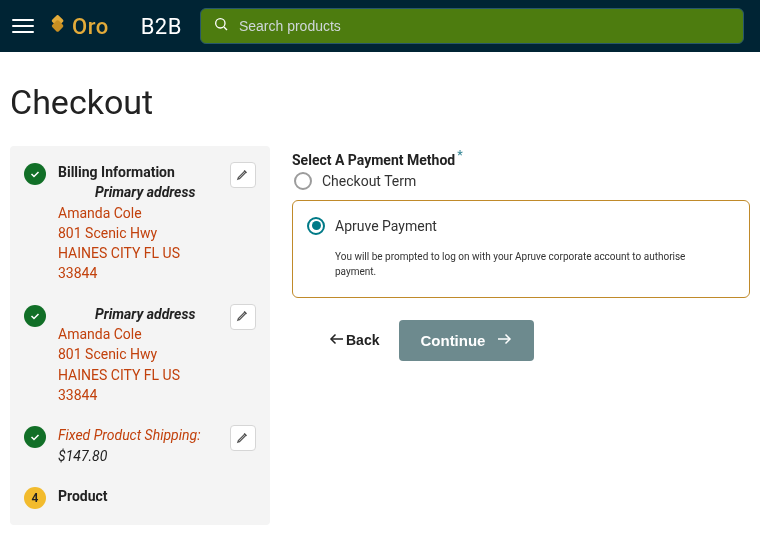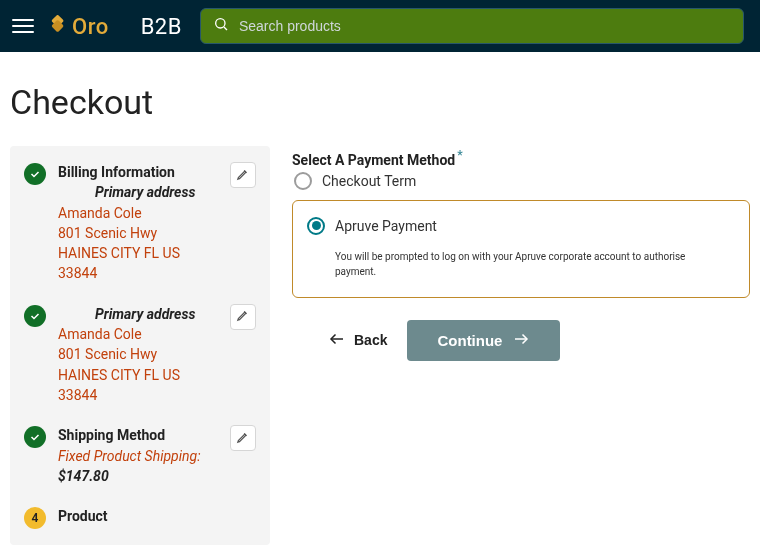--- a/index.html
+++ b/index.html
@@ -131,21 +131,21 @@
   }
   .step-sub {
     font-style: italic;
     font-weight: 700;
     color: #222;
     margin-left: 37px;
   }
   .step-line { color: #c2410c; }
   .step-price {
     font-style: italic;
-    font-weight: 700;
+    font-weight: 400;
     color: #222;
   }
   .edit-btn {
     width: 26px;
     height: 26px;
     border: 1px solid #d6d6d6;
     border-radius: 4px;
     background: #fff;
     display: flex;
     align-items: center;
@@ -216,37 +216,36 @@
   }
   .actions {
     display: flex;
     align-items: center;
     gap: 20px;
     margin-left: 36px;
   }
   .back-btn {
     display: flex;
     align-items: center;
-    gap: 8px;
     font-size: 14px;
     font-weight: 600;
     color: #222;
     cursor: pointer;
     background: none;
     border: none;
   }
   .continue-btn {
     display: inline-flex;
     align-items: center;
     gap: 10px;
     background: #6d8a8e;
     color: #fff;
     border: none;
     border-radius: 4px;
-    padding: 10px 30px;
+    padding: 10px 21px;
     font-size: 15px;
     font-weight: 600;
     cursor: pointer;
   }
 </style>
 </head>
 <body>
 
 <div class="header">
   <div class="hamburger">
@@ -328,21 +327,20 @@
         </div>
       </div>
 
       <div class="step">
         <div class="step-icon done">
           <svg width="12" height="12" viewBox="0 0 24 24" fill="none" stroke="#fff" stroke-width="3">
               <polyline points="5 12 10 17 19 8"></polyline>
             </svg>
         </div>
         <div class="step-body">
-          <div class="step-title">Shipping Method</div>
           <div class="step-line" style="font-style:italic">Fixed Product Shipping:</div>
           <div class="step-price">$147.80</div>
         </div>
         <div class="edit-btn">
           <span>
             <svg width="14" height="14" viewBox="0 0 24 24" fill="none" stroke="#555" stroke-width="2">
                 <path d="M3 21l3-1 11-11-2-2L4 18l-1 3z"></path>
                 <path d="M14 6l4 4"></path>
               </svg>
           </span>

